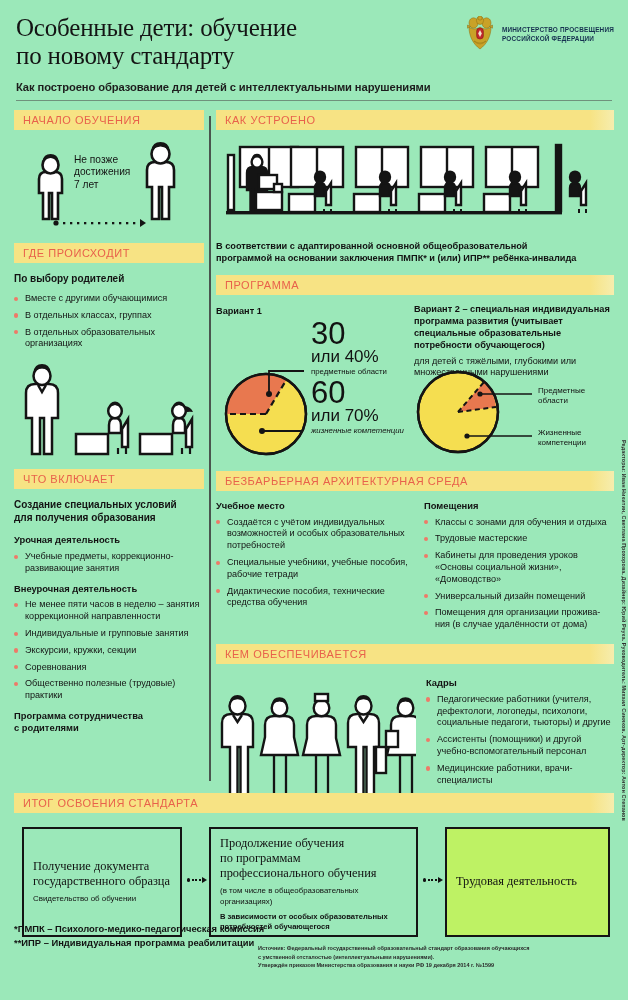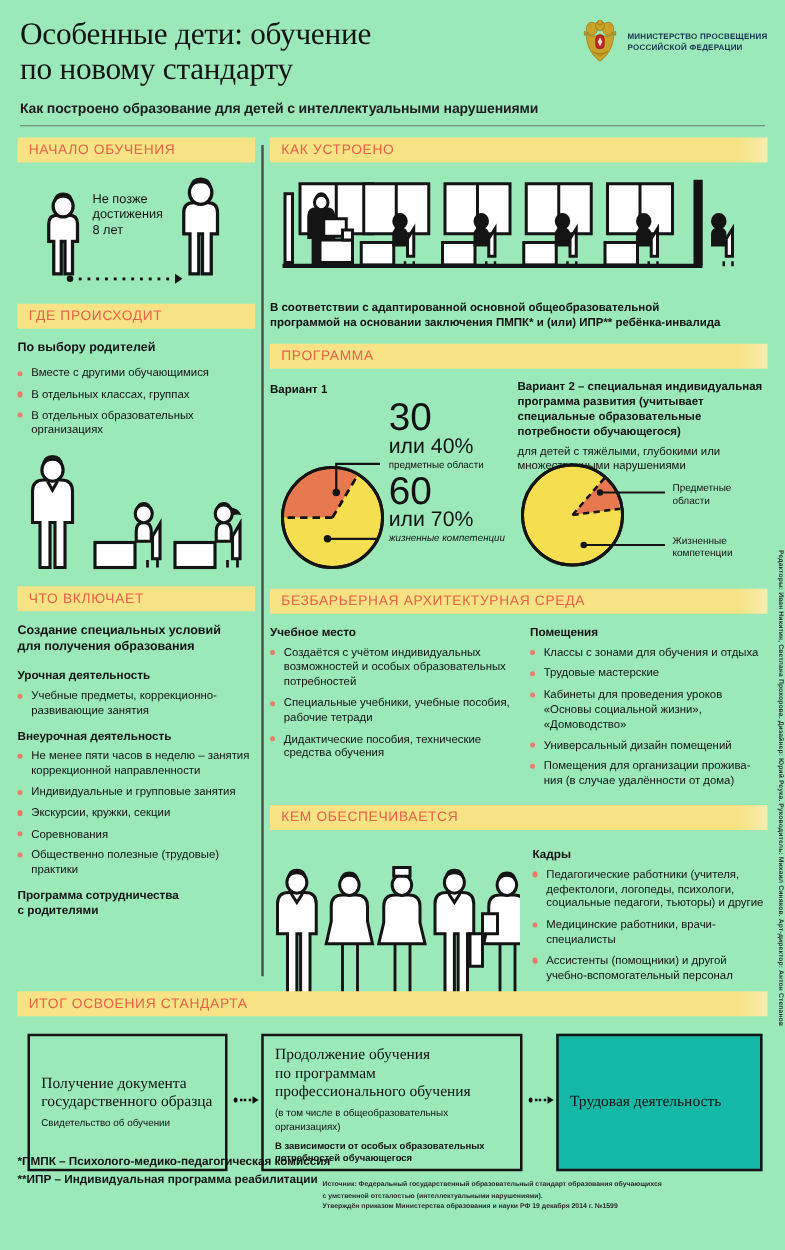--- a/index.html
+++ b/index.html
@@ -145,21 +145,21 @@
               <rect x="105" y="83" width="2.3" height="2.3"></rect>
                 <rect x="112" y="83" width="2.3" height="2.3"></rect>
               <rect x="119" y="83" width="2.3" height="2.3"></rect>
             </g>
             <path d="M126 80 l6 4 -6 4 z"></path>
           </g>
         </svg>
         <div style="position:absolute;left:60px;top:15px;font-size:10.2px;line-height:1.22;color:#141414;">
           <div>Не позже</div>
           <div>достижения</div>
-          <div>8 лет</div>
+          <div>7 лет</div>
         </div>
       </div>
 
       <div class="sec-bar" style="margin-top:6px;">ГДЕ ПРОИСХОДИТ</div>
       <div class="lead">По выбору родителей</div>
       <ul class="b">
         <li>Вместе с другими обучающимися</li>
         <li>В отдельных классах, группах</li>
         <li>В отдельных образовательных организациях</li>
       </ul>
@@ -417,22 +417,22 @@
             <path d="M181.7 31.5 q1-7.3 7.8-7.3 q6.8 0 7.8 7.3 q-3.9-3.1 -7.8-3.1 q-3.9 0-7.8 3.1 z" fill="#141414" stroke="none"></path>
             <rect x="170" y="58" width="12" height="16"></rect>
             <path d="M184 82 v40 M196 82 v40" stroke-width="2.3"></path>
           </g>
         </svg>
 
         <div style="width:185px;padding-top:4px;">
           <h4 class="blk">Кадры</h4>
           <ul class="b">
             <li>Педагогические работники (учителя, дефектологи, логопеды, психологи, социальные педагоги, тьюторы) и другие</li>
+            <li>Ассистенты (помощники) и другой учебно-вспомогательный персонал</li>
             <li>Медицинские работники, врачи-специалисты</li>
-            <li>Ассистенты (помощники) и другой учебно-вспомогательный персонал</li>
           </ul>
         </div>
       </div>
     </div>
   </div>
 
   <div class="result">
     <div class="sec-bar res-bar" style="background:linear-gradient(90deg,#F7E384 0%, #F7E384 96%, #F6EDAE 100%);">ИТОГ ОСВОЕНИЯ СТАНДАРТА</div>
 
     <div class="boxes">
@@ -466,21 +466,21 @@
       </div>
 
       <div class="arrow" style="left:423px;top:52px;">
         <span class="dot"></span>
         <span class="d"></span>
         <span class="d"></span>
         <span class="d"></span>
         <span class="tip"></span>
       </div>
 
-      <div class="box" style="left:445px;top:2px;width:165px;height:110px;background:#14b8a6;display:flex;align-items:center;">
+      <div class="box" style="left:445px;top:2px;width:165px;height:110px;background:#bef264;display:flex;align-items:center;">
         <div class="box-t">Трудовая деятельность</div>
       </div>
     </div>
   </div>
 
   <div class="footnotes">
     <div>*ПМПК – Психолого-медико-педагогическая комиссия</div>
     <div>**ИПР – Индивидуальная программа реабилитации</div>
   </div>
 

